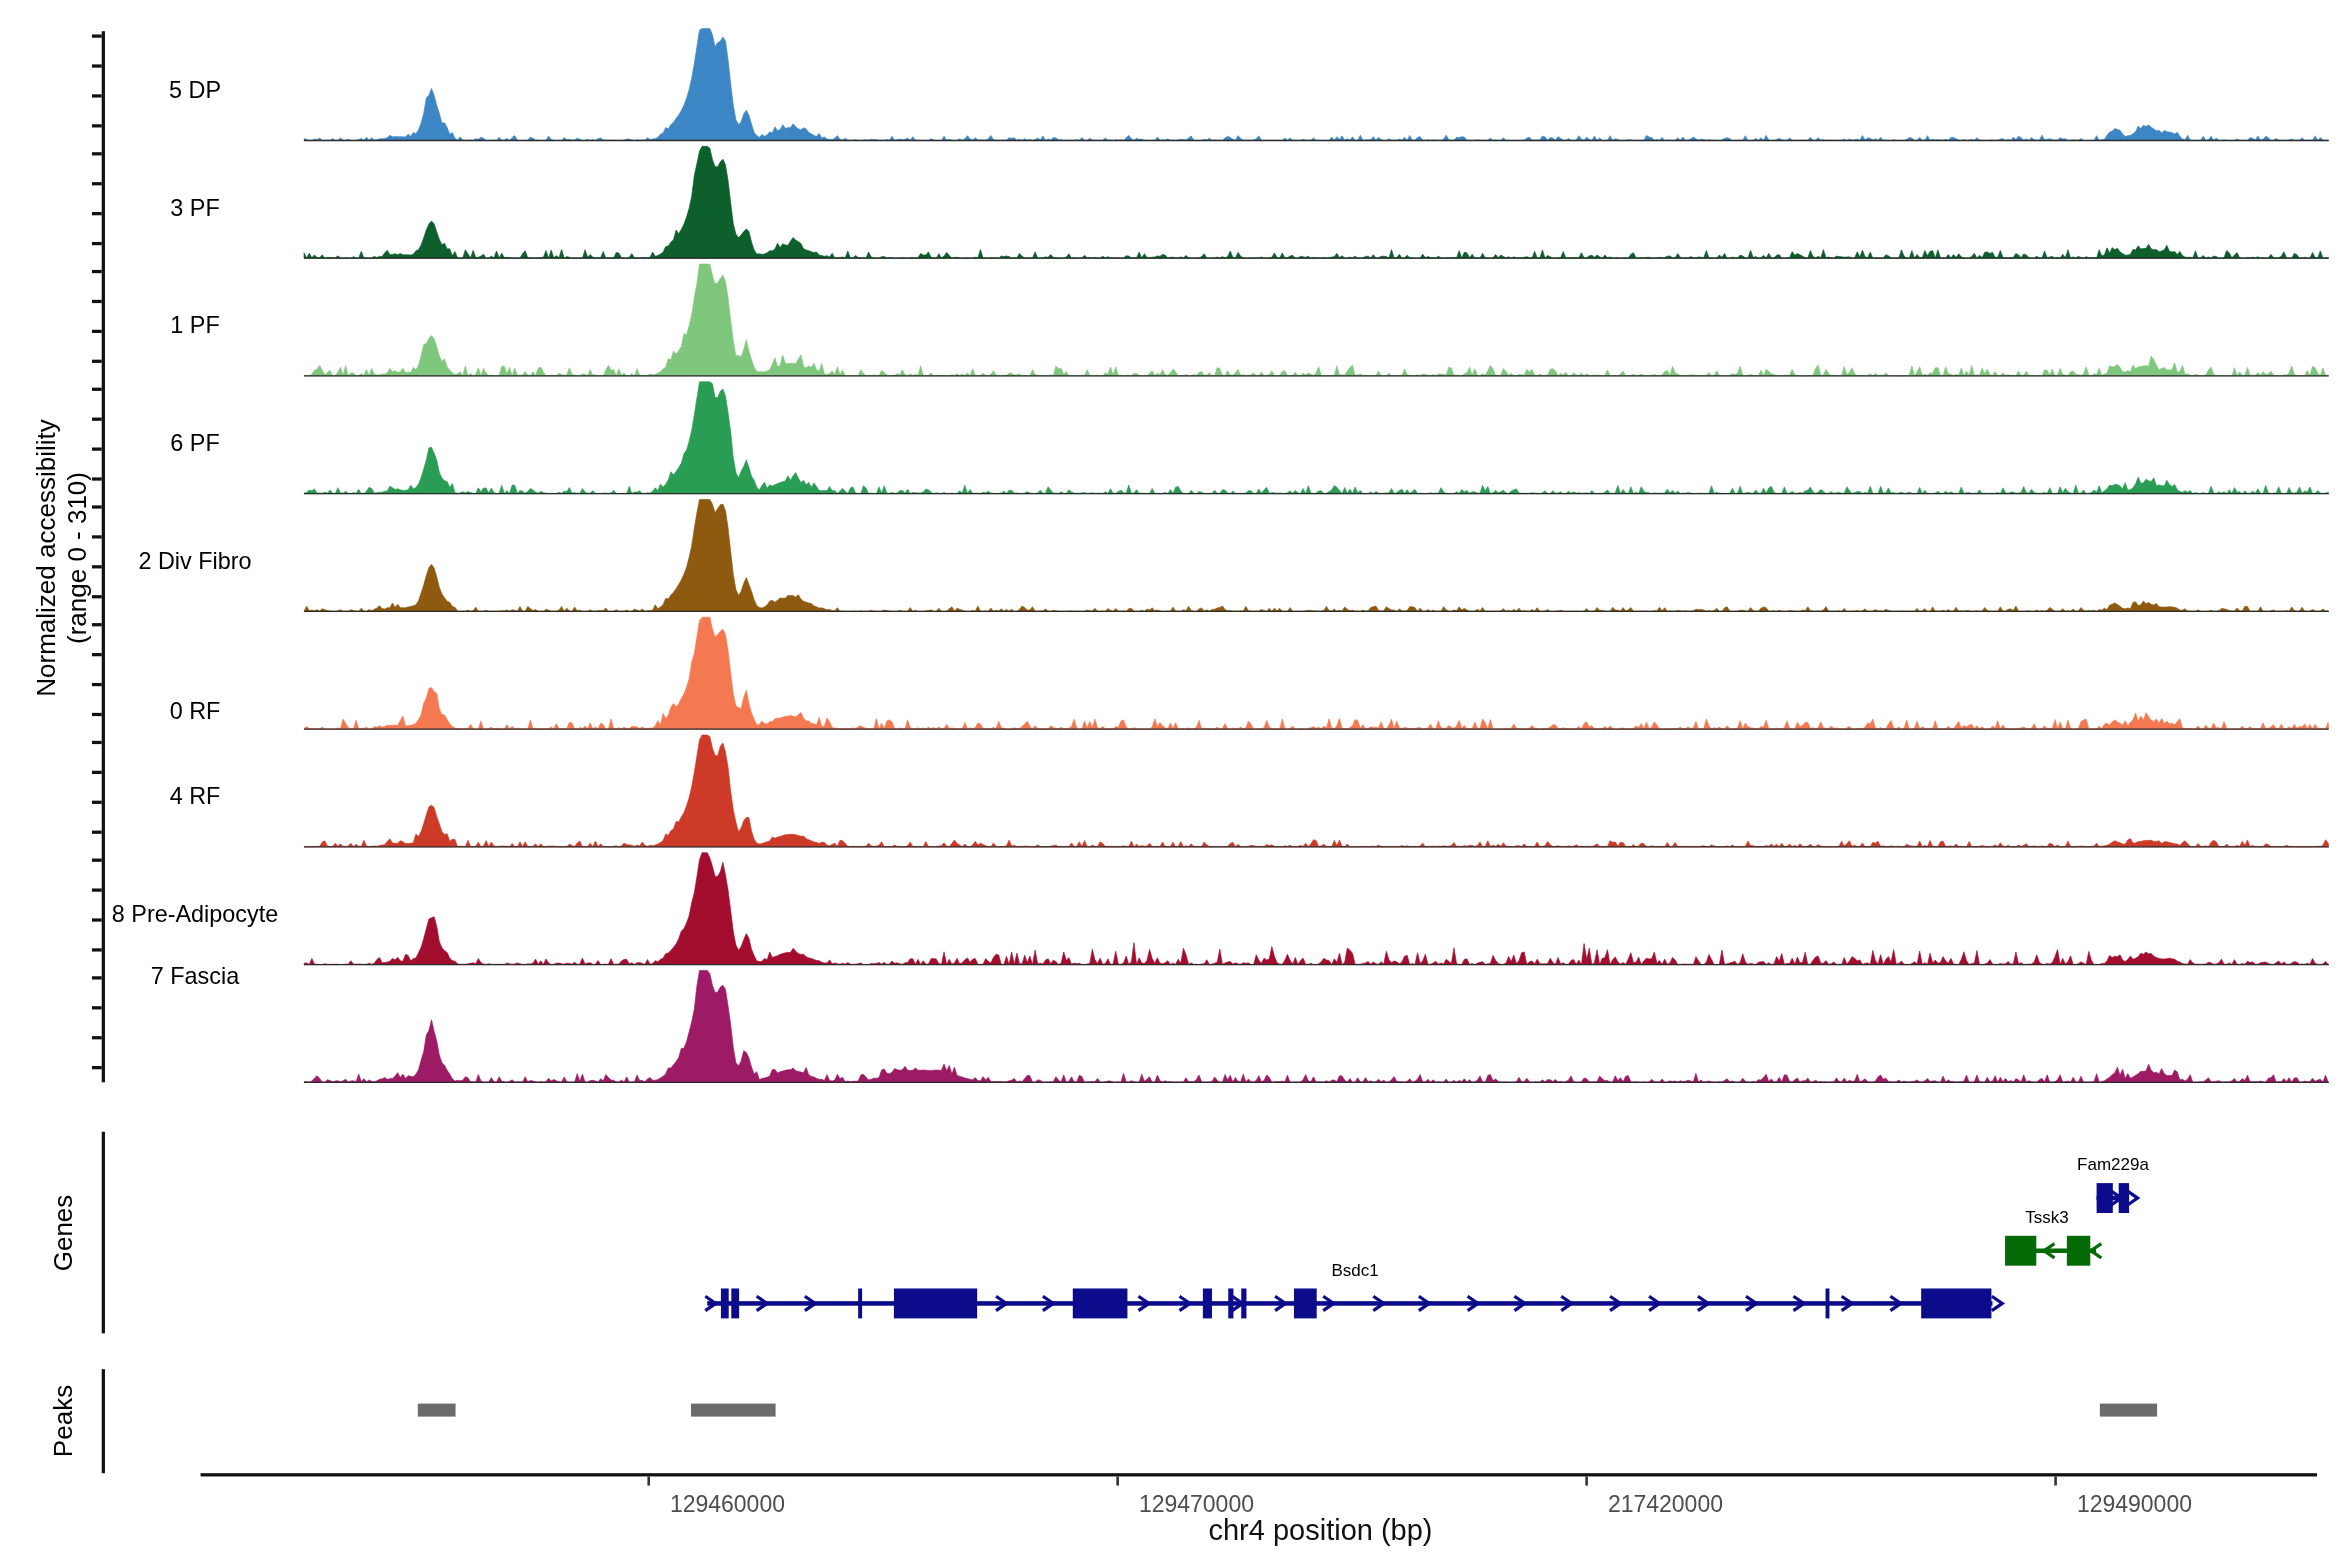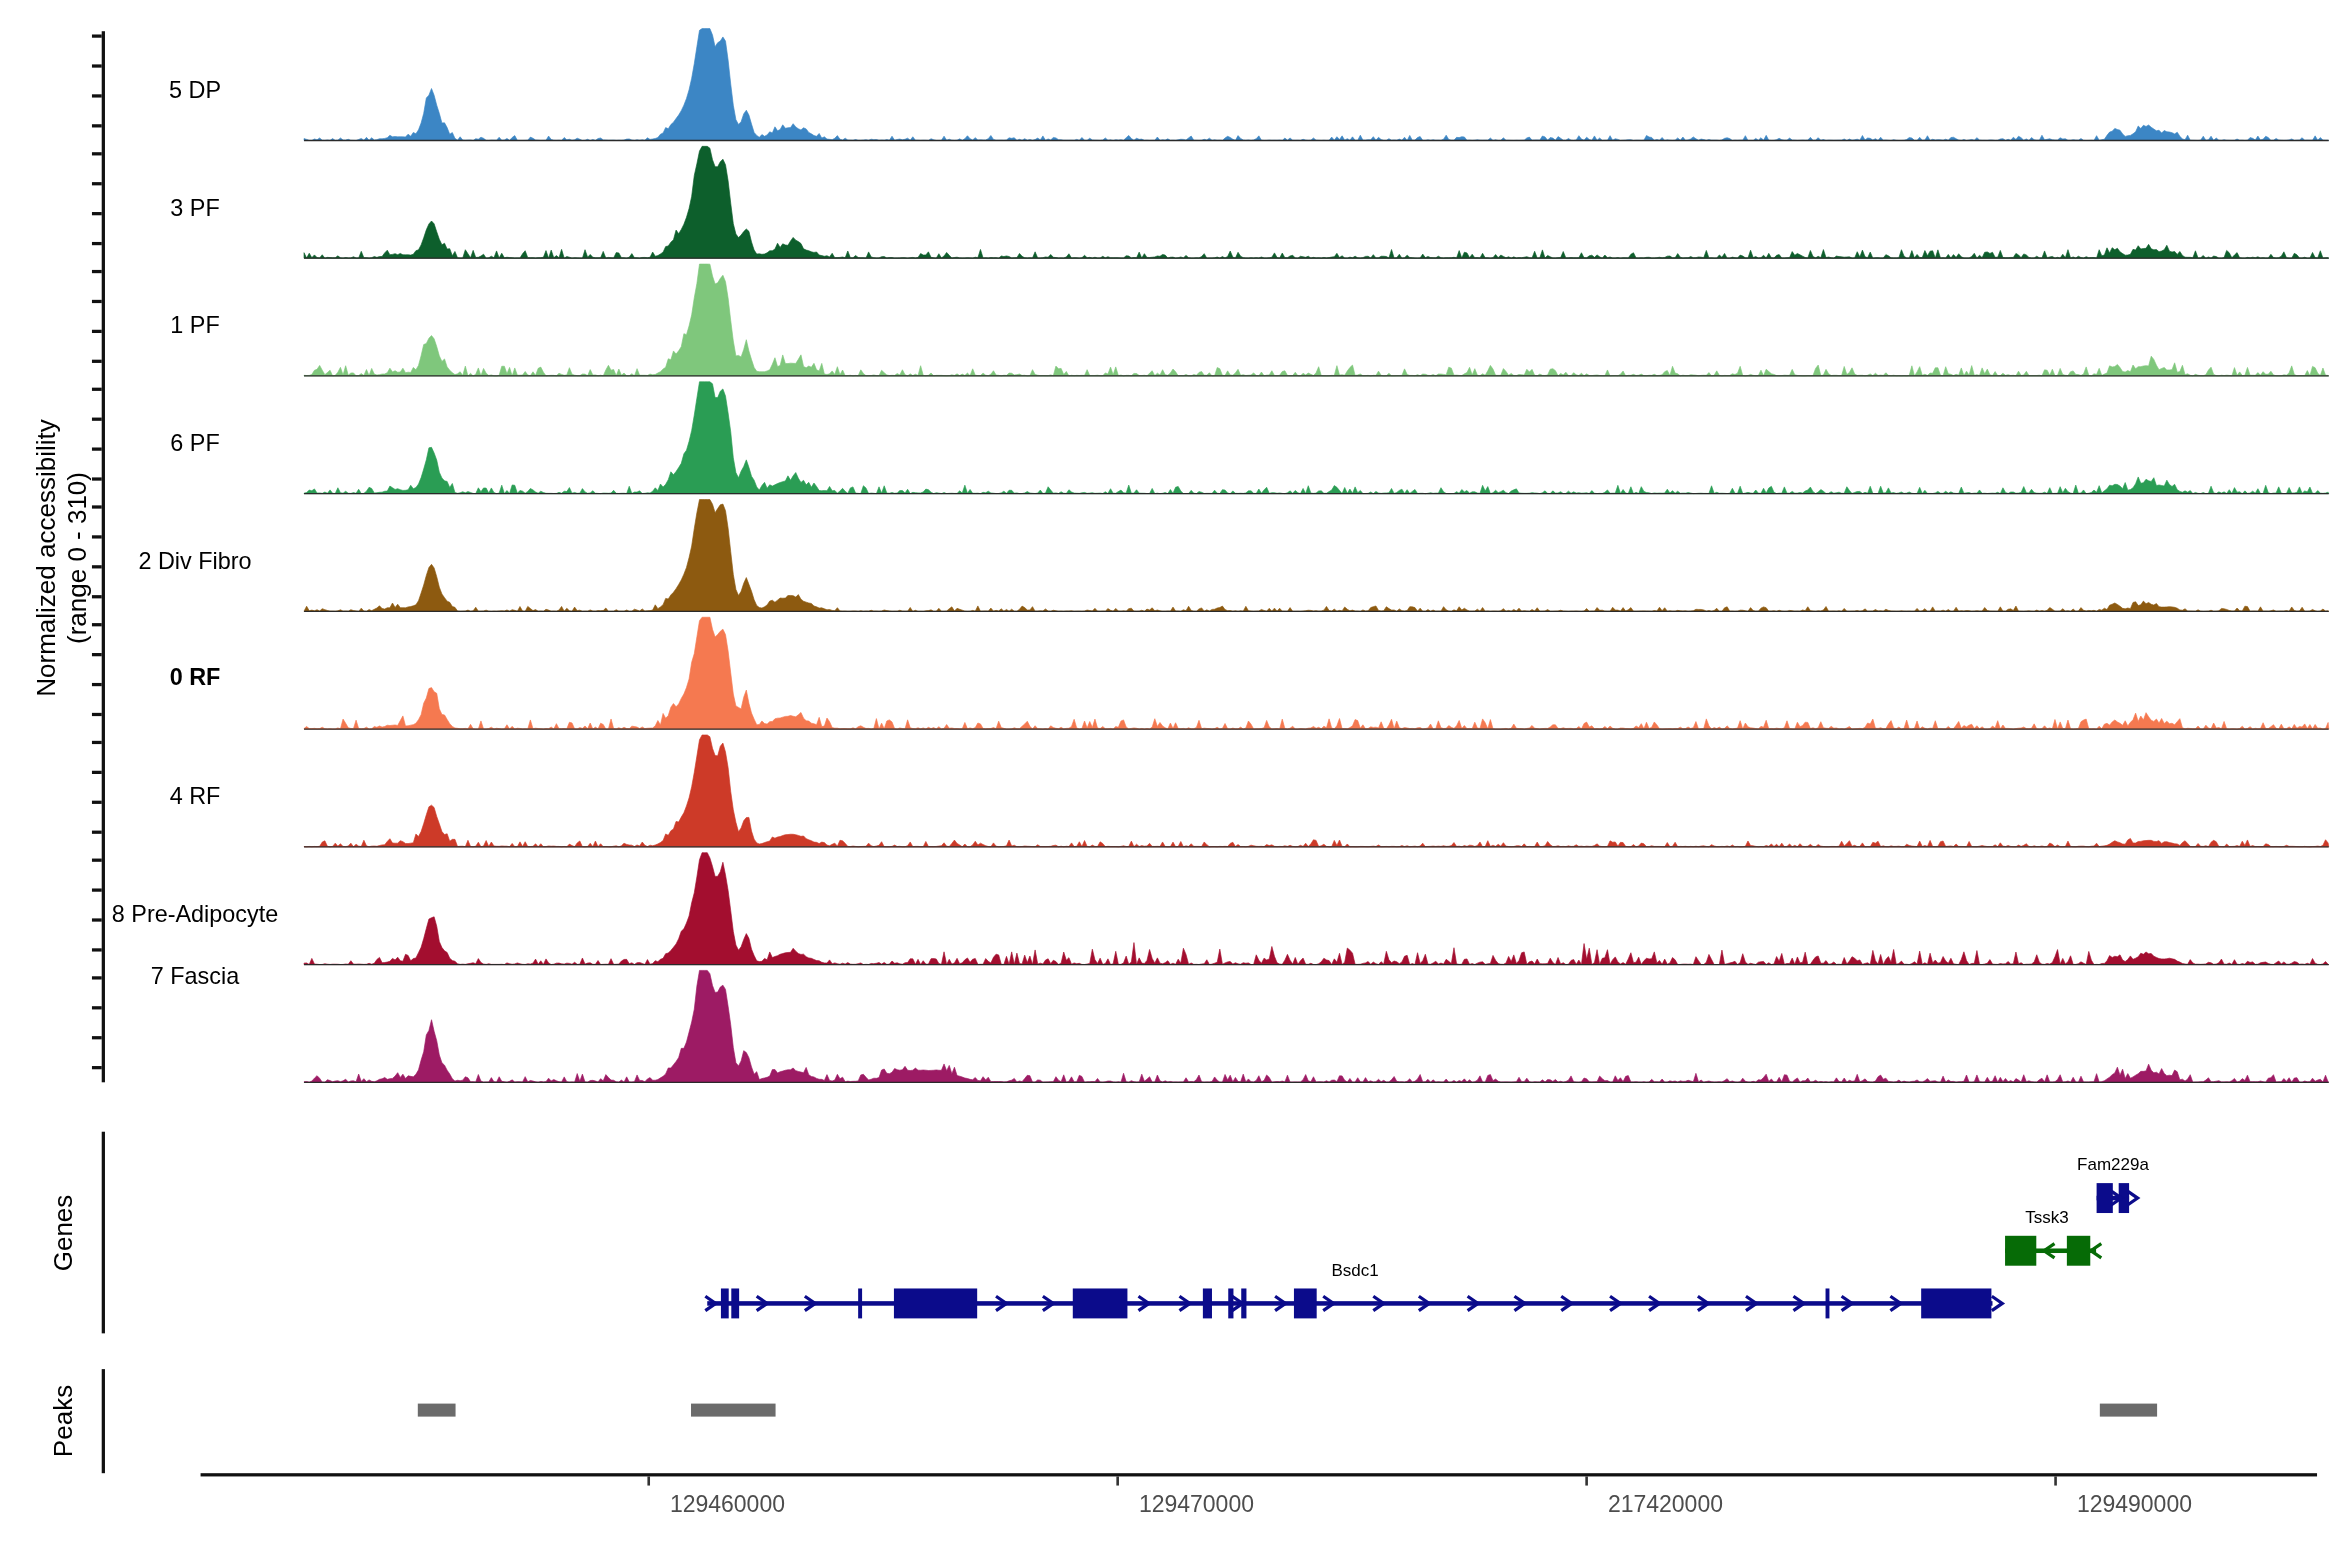--- a/index.html
+++ b/index.html
@@ -165,31 +165,32 @@
     </svg>
 
   <div class="txt rot ylab" style="left:46px;top:558px;">Normalized accessibility</div>
   <div class="txt rot ylab" style="left:77px;top:558px;">(range 0 - 310)</div>
 
   <div class="txt track-label" style="top: 77px;">5 DP</div>
   <div class="txt track-label" style="top: 195px;">3 PF</div>
   <div class="txt track-label" style="top: 312px;">1 PF</div>
   <div class="txt track-label" style="top: 430px;">6 PF</div>
   <div class="txt track-label" style="top: 548px;">2 Div Fibro</div>
-  <div class="txt track-label" style="top: 664px; font-weight: bold;">0 RF</div>
+  <div class="txt track-label" style="top: 698px;">0 RF</div>
   <div class="txt track-label" style="top: 783px;">4 RF</div>
   <div class="txt track-label" style="top: 901px;">8 Pre-Adipocyte</div>
   <div class="txt track-label" style="top: 963px;">7 Fascia</div>
 
   <div class="txt rot seclab" style="left:63px;top:1233px;">Genes</div>
   <div class="txt rot seclab" style="left:63px;top:1421px;">Peaks</div>
 
   <div class="txt genelab" style="left: 1355px; top: 1261px;">Bsdc1</div>
   <div class="txt genelab" style="left: 2047px; top: 1208px;">Tssk3</div>
   <div class="txt genelab" style="left: 2113px; top: 1155px;">Fam229a</div>
 
   <div class="txt ticklab" style="left: 649px; top: 1491px;">129460000</div>
   <div class="txt ticklab" style="left: 1118px; top: 1491px;">129470000</div>
   <div class="txt ticklab" style="left: 1587px; top: 1491px;">217420000</div>
   <div class="txt ticklab" style="left: 2056px; top: 1491px;">129490000</div>
 
+  <div class="txt xtitle" style="left:1321px;top:1514px;">chr4 position (bp)</div>
 </div>
 
 
 </body></html>

